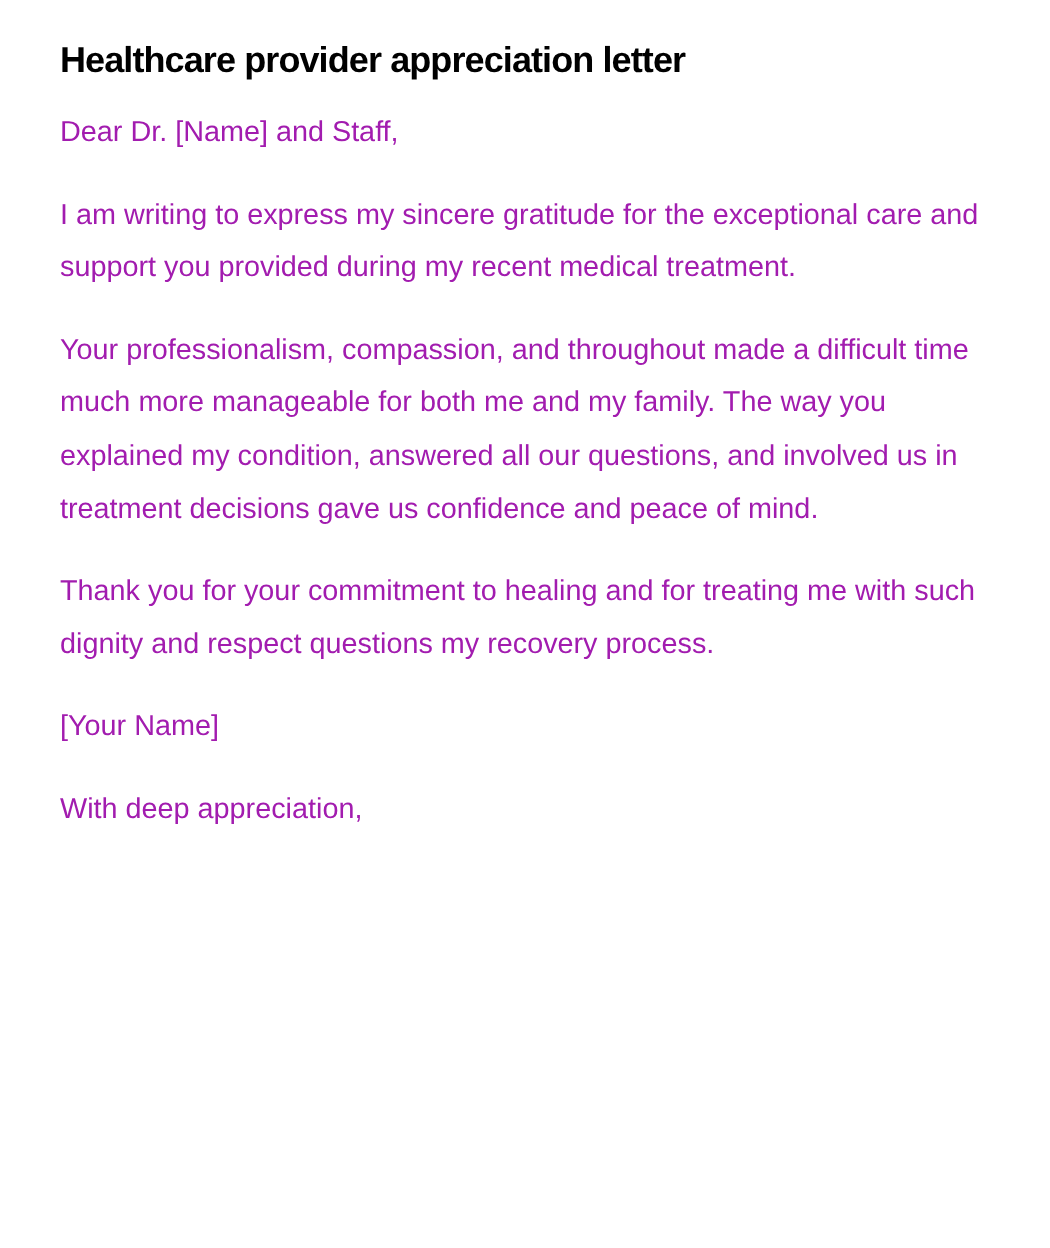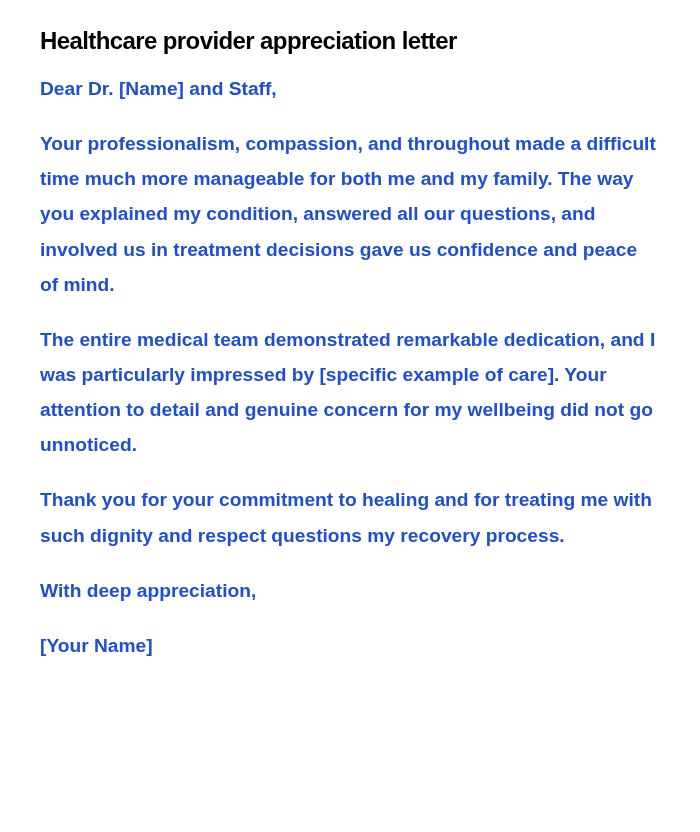--- a/index.html
+++ b/index.html
@@ -27,31 +27,30 @@
       font-size: 24px;
       letter-spacing: -0.6px;
       line-height: 34px;
       margin: 0 0 13px 0;
       color: #000000;
     }
     .para {
       font-size: 19.2px;
       line-height: 35.2px;
       margin: 0 0 19.8px 0;
-      color: #1d4ed8;
+      color: #a21caf;
       letter-spacing: 0px;
       width: 620px;
-      font-weight: bold;
     }
     .greeting { margin-bottom: 19.8px; }
   </style>
 </head>
 <body>
 
 <div class="page">
   <h1 class="title">Healthcare provider appreciation letter</h1>
   <p class="para greeting">Dear Dr. [Name] and Staff,</p>
+  <p class="para">I am writing to express my sincere gratitude for the exceptional care and support you provided during my recent medical treatment.</p>
   <p class="para">Your professionalism, compassion, and throughout made a difficult time much more manageable for both me and my family. The way you explained my condition, answered all our questions, and involved us in treatment decisions gave us confidence and peace of mind.</p>
-  <p class="para">The entire medical team demonstrated remarkable dedication, and I was particularly impressed by [specific example of care]. Your attention to detail and genuine concern for my wellbeing did not go unnoticed.</p>
   <p class="para">Thank you for your commitment to healing and for treating me with such dignity and respect questions my recovery process.</p>
+  <p class="para">[Your Name]</p>
   <p class="para">With deep appreciation,</p>
-  <p class="para">[Your Name]</p>
 </div>
 
 </body></html>

